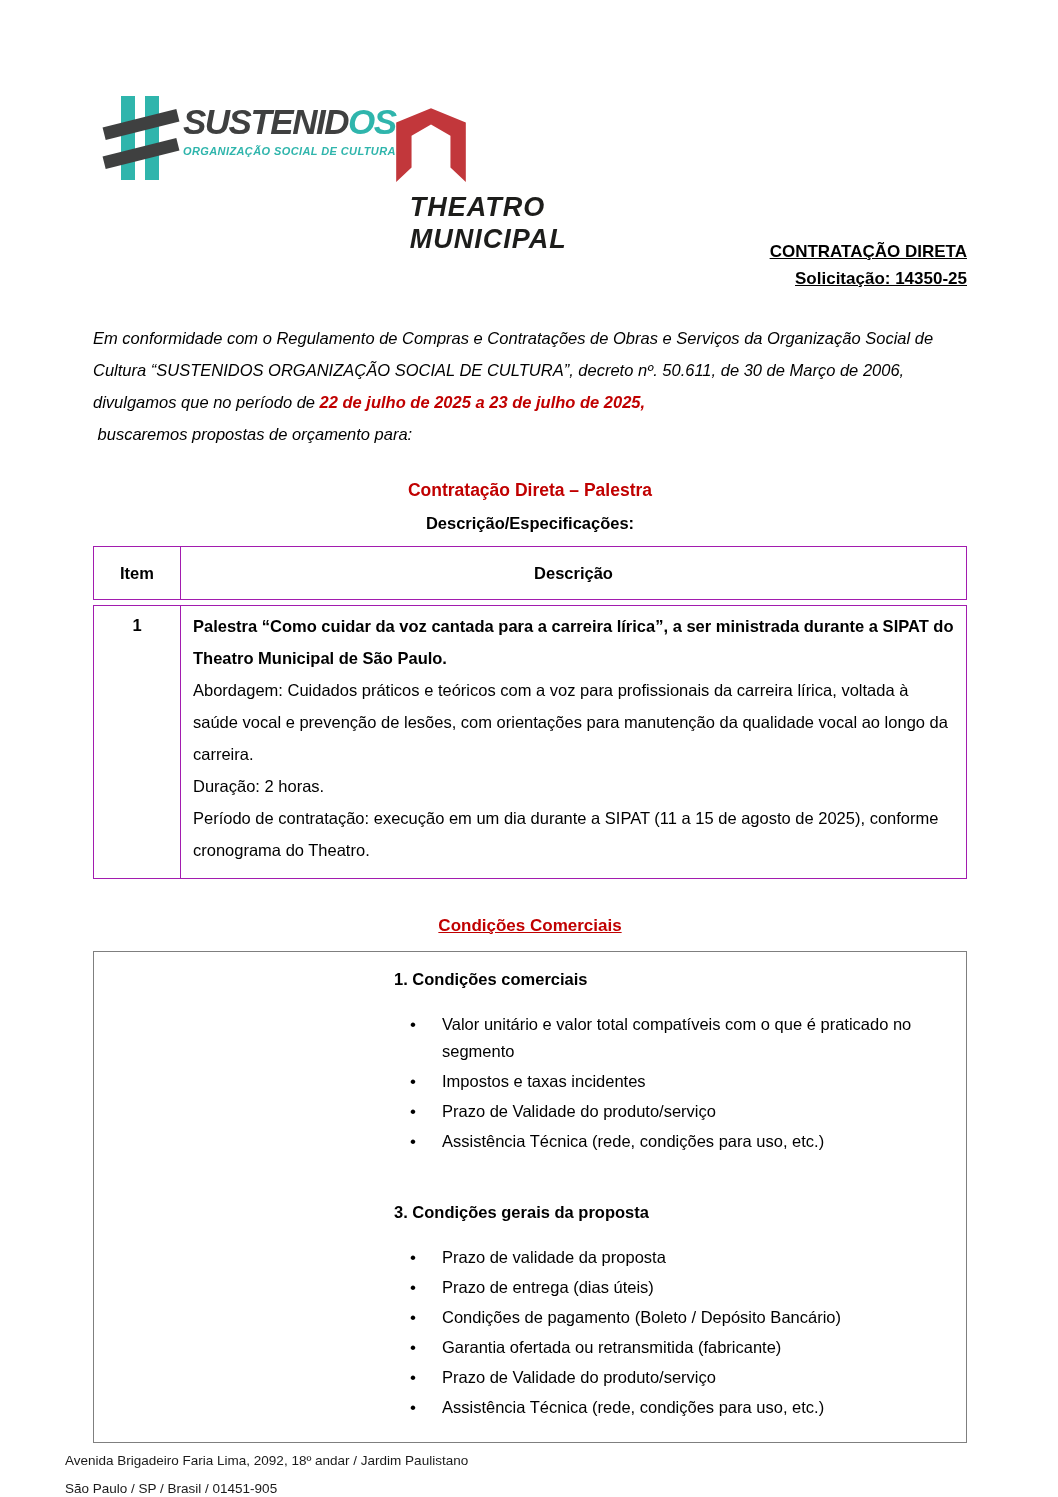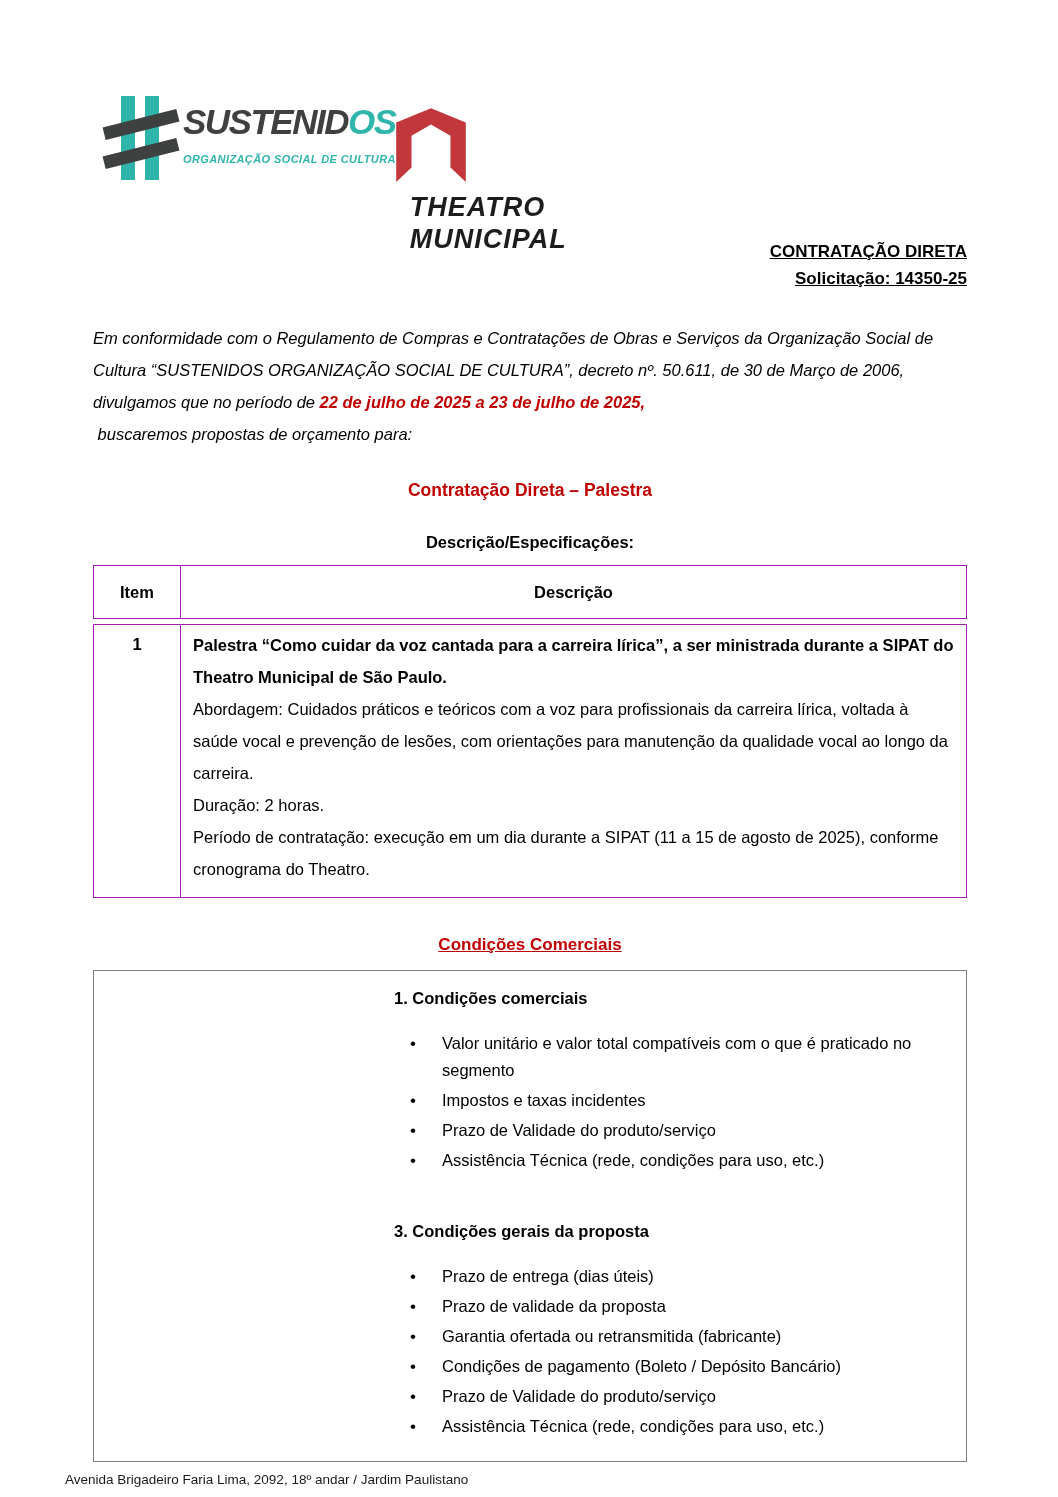--- a/index.html
+++ b/index.html
@@ -23,37 +23,37 @@
   .hash-icon { position: relative; width: 72px; height: 92px; flex: 0 0 auto; }
   .hash-icon .vbar { position: absolute; top: 4px; width: 14px; height: 84px; background: var(--teal); }
   .hash-icon .vbar.v1 { left: 12px; }
   .hash-icon .vbar.v2 { left: 36px; }
   .hash-icon .dbar { position: absolute; left: -6px; width: 76px; height: 13px; background: var(--logo-dark); transform: rotate(-14deg); }
   .hash-icon .dbar.d1 { top: 26px; }
   .hash-icon .dbar.d2 { top: 55px; }
   .sus-text { margin-left: 2px; padding-top: 12px; }
   .sus-word { font-weight: bold; font-size: 35px; letter-spacing: -1.5px; color: var(--logo-dark); line-height: 1; }
   .sus-word .accent { color: var(--teal); }
-  .sus-tagline { margin-top: 14px; font-size: 11px; font-weight: bold; letter-spacing: 0.4px; color: var(--teal); }
+  .sus-tagline { margin-top: 6px; font-size: 11px; font-weight: bold; letter-spacing: 0.4px; color: var(--teal); }
 
   .theatro-logo { display: flex; align-items: flex-start; margin-right: 10px; padding-top: 8px; flex-direction: column; }
   .theatro-text { margin-left: 14px; padding-top: 6px; font-weight: bold; font-size: 27px; line-height: 1.18; letter-spacing: 1px; color: #1d1d1b; }
 
   
   .doc-title { margin-top: 50px; text-align: center; font-size: 17px; font-weight: bold; line-height: 27px; }
   .doc-title div { text-decoration: underline; text-align: right; }
 
   
   .intro { margin-top: 30px; font-size: 16.5px; line-height: 32px; font-style: italic; }
   .intro .dates { color: var(--doc-red); font-weight: bold; }
   .intro .after { white-space: pre-wrap; }
 
   
   .object-heading { margin-top: 30px; text-align: center; font-size: 17.5px; font-weight: bold; color: var(--doc-red); }
-  .spec-heading { margin-top: 32px; text-align: center; font-size: 16.5px; font-weight: bold; }
+  .spec-heading { margin-top: 13px; text-align: center; font-size: 16.5px; font-weight: bold; }
   .commercial-heading { margin-top: 32px; text-align: center; font-size: 17px; font-weight: bold; color: var(--doc-red); text-decoration: underline; }
 
   
   table.spec { width: 100%; margin-top: 8px; border-collapse: separate; border-spacing: 0 5px; }
   table.spec td { border: 1px solid #a21caf; }
   table.spec td + td { border-left: none; }
   table.spec .hdr td { height: 54px; text-align: center; vertical-align: middle; font-weight: bold; font-size: 16.5px; }
   table.spec .col-item { width: 88px; }
   table.spec .body td { vertical-align: top; }
   table.spec .body .item-cell { text-align: center; font-weight: bold; font-size: 16.5px; padding-top: 10px; }
@@ -137,24 +137,24 @@
       <div class="cond-title">1. Condições comerciais</div>
       <ul class="cond-list">
         <li>Valor unitário e valor total compatíveis com o que é praticado no segmento</li>
         <li>Impostos e taxas incidentes</li>
         <li>Prazo de Validade do produto/serviço</li>
         <li>Assistência Técnica (rede, condições para uso, etc.)</li>
       </ul>
 
       <div class="cond-title second">3. Condições gerais da proposta</div>
       <ul class="cond-list">
+        <li>Prazo de validade da proposta</li>
         <li>Prazo de entrega (dias úteis)</li>
-        <li>Prazo de validade da proposta</li>
+        <li>Condições de pagamento (Boleto / Depósito Bancário)</li>
         <li>Garantia ofertada ou retransmitida (fabricante)</li>
-        <li>Condições de pagamento (Boleto / Depósito Bancário)</li>
         <li>Prazo de Validade do produto/serviço</li>
         <li>Assistência Técnica (rede, condições para uso, etc.)</li>
       </ul>
     </div>
   </div>
 
   <div class="footer">
     <div class="addr">Avenida Brigadeiro Faria Lima, 2092, 18º andar / Jardim Paulistano</div>
     <div class="addr">São Paulo / SP / Brasil / 01451-905</div>
 

